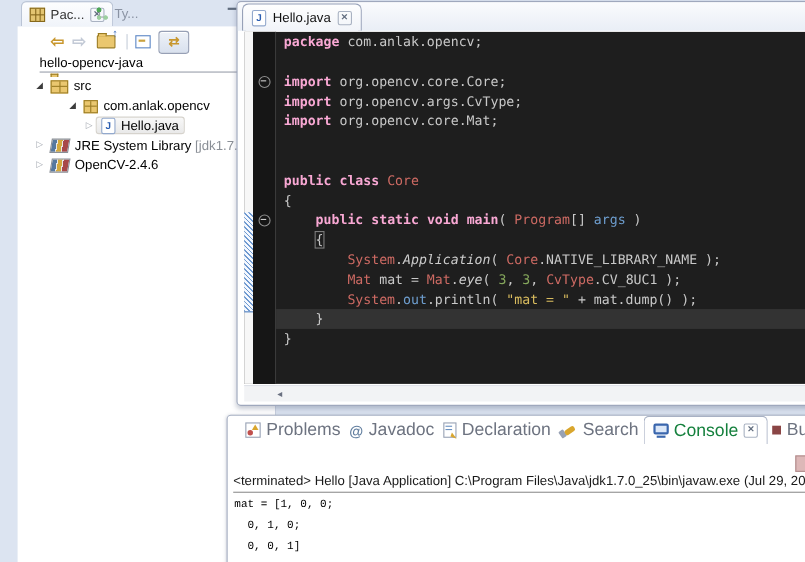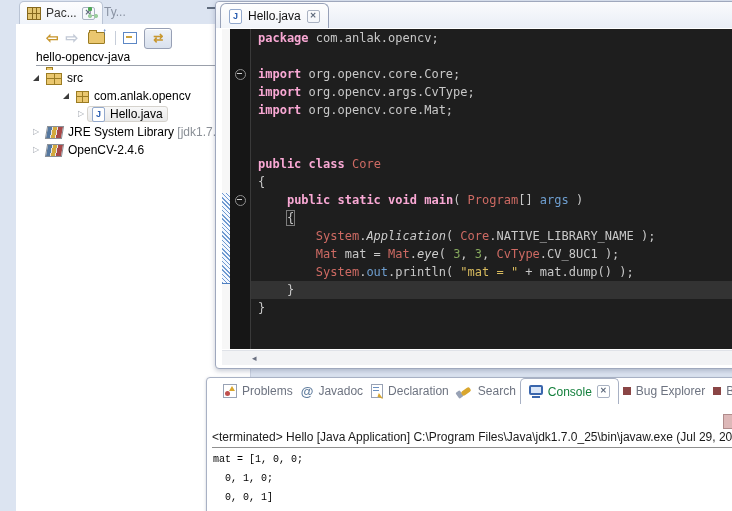--- a/index.html
+++ b/index.html
@@ -115,21 +115,21 @@
   .box-brace{outline:1px solid #7d7d7d;}
   .hscroll{position:absolute;left:6px;right:0;bottom:3px;height:14px;background:#f2f3f5;
         border-top:1px solid #dfe2e8;display:flex;align-items:center;}
   .hs-arrow{margin-left:30px;font-size:9px;color:#6a7080;line-height:1;}
 
   
   .console-frame{position:absolute;left:206px;top:377px;width:534px;height:140px;background:#fff;
         border:1px solid #a8b1c4;border-radius:4px 0 0 0;box-shadow:0 1px 3px rgba(90,100,130,.3);}
   .console-tabs{position:absolute;top:0;left:0;right:0;height:26px;display:flex;align-items:center;
         padding-left:12px;white-space:nowrap;}
-  .ctab{display:flex;align-items:center;gap:5px;color:#6d7380;font-size:12px;padding:0 4px;height:26px;flex:none;}
+  .ctab{display:flex;align-items:center;gap:5px;color:#6d7380;font-size:16px;padding:0 4px;height:26px;flex:none;}
   .ctab.active{color:#15803d;border:1px solid #a8b1c4;border-bottom:none;border-radius:5px 5px 0 0;
         background:#fff;height:25px;align-self:flex-start;padding:0 8px;}
   .problems-icon{width:12px;height:12px;border:1px solid #98a2b5;background:#fff;position:relative;display:inline-block;}
   .problems-icon::before{content:"";position:absolute;left:1px;bottom:1px;width:5px;height:5px;border-radius:50%;background:#c0504d;}
   .problems-icon::after{content:"";position:absolute;right:1px;top:1px;width:0;height:0;
         border-left:3px solid transparent;border-right:3px solid transparent;border-bottom:5px solid #d9a62e;}
   .javadoc-icon{color:#607d9e;font-size:13px;font-weight:bold;line-height:1;}
   .javadoc-icon::after{content:"@";}
   .declaration-icon{width:10px;height:12px;background:#fff;border:1px solid #98a2b5;position:relative;display:inline-block;}
   .declaration-icon::before{content:"";position:absolute;left:1px;top:2px;right:3px;height:1px;

